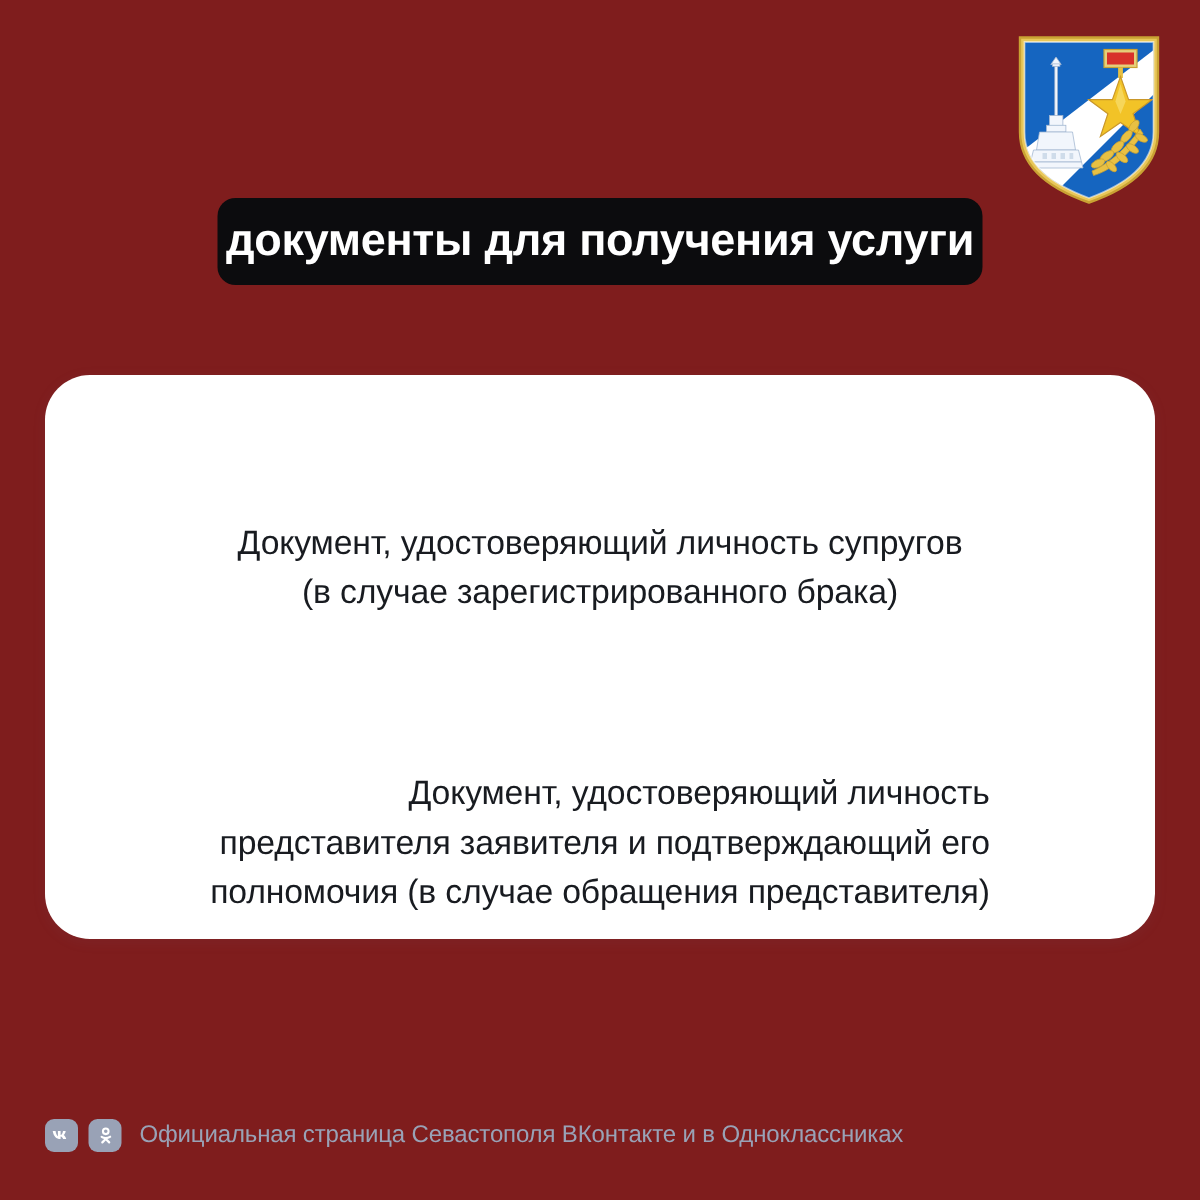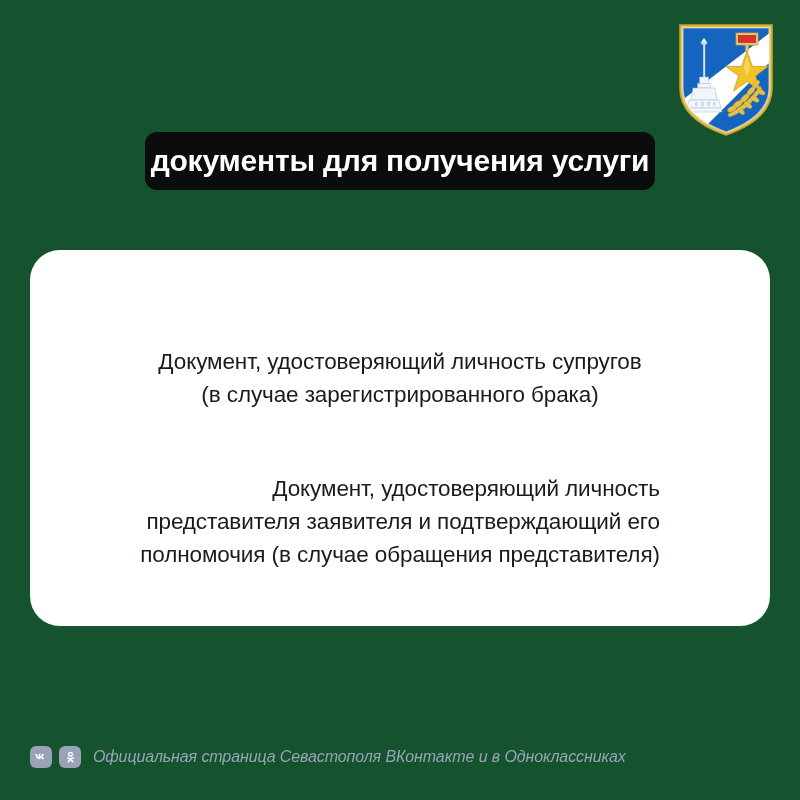--- a/index.html
+++ b/index.html
@@ -13,21 +13,21 @@
     overflow: hidden;
     background: #e2e7f6;
     font-family: "Liberation Sans", "DejaVu Sans", sans-serif;
     -webkit-font-smoothing: antialiased;
   }
 
   .slide {
     position: relative;
     width: 800px;
     height: 800px;
-    background: #14532d;
+    background: #7f1d1d;
     box-sizing: border-box;
   }
 
   
   .emblem {
     position: absolute;
     top: 22px;
     left: 676px;
     width: 100px;
     height: 115px;
@@ -71,20 +71,21 @@
     height: 376px;
     background: #ffffff;
     border-radius: 30px;
     box-sizing: border-box;
     display: flex;
     flex-direction: column;
     align-items: center;
     justify-content: flex-start;
     padding: 72px 40px 40px 40px;
     box-shadow: 0 2px 10px rgba(110, 125, 170, 0.07);
+    gap: 40px;
   }
 
   .doc-block {
     color: #181b20;
     font-size: 22.5px;
     line-height: 1.48;
     text-align: center;
     max-width: 600px;
     font-weight: 400;
     letter-spacing: -0.1px;
@@ -99,21 +100,20 @@
   }
 
   
   .footer {
     position: absolute;
     left: 30px;
     bottom: 32px;
     display: flex;
     align-items: center;
     gap: 7px;
-    font-style: italic;
   }
   .social-icon {
     width: 22px;
     height: 22px;
     border-radius: 6px;
     background: #99a2b6;
     display: flex;
     align-items: center;
     justify-content: center;
     flex: 0 0 auto;

